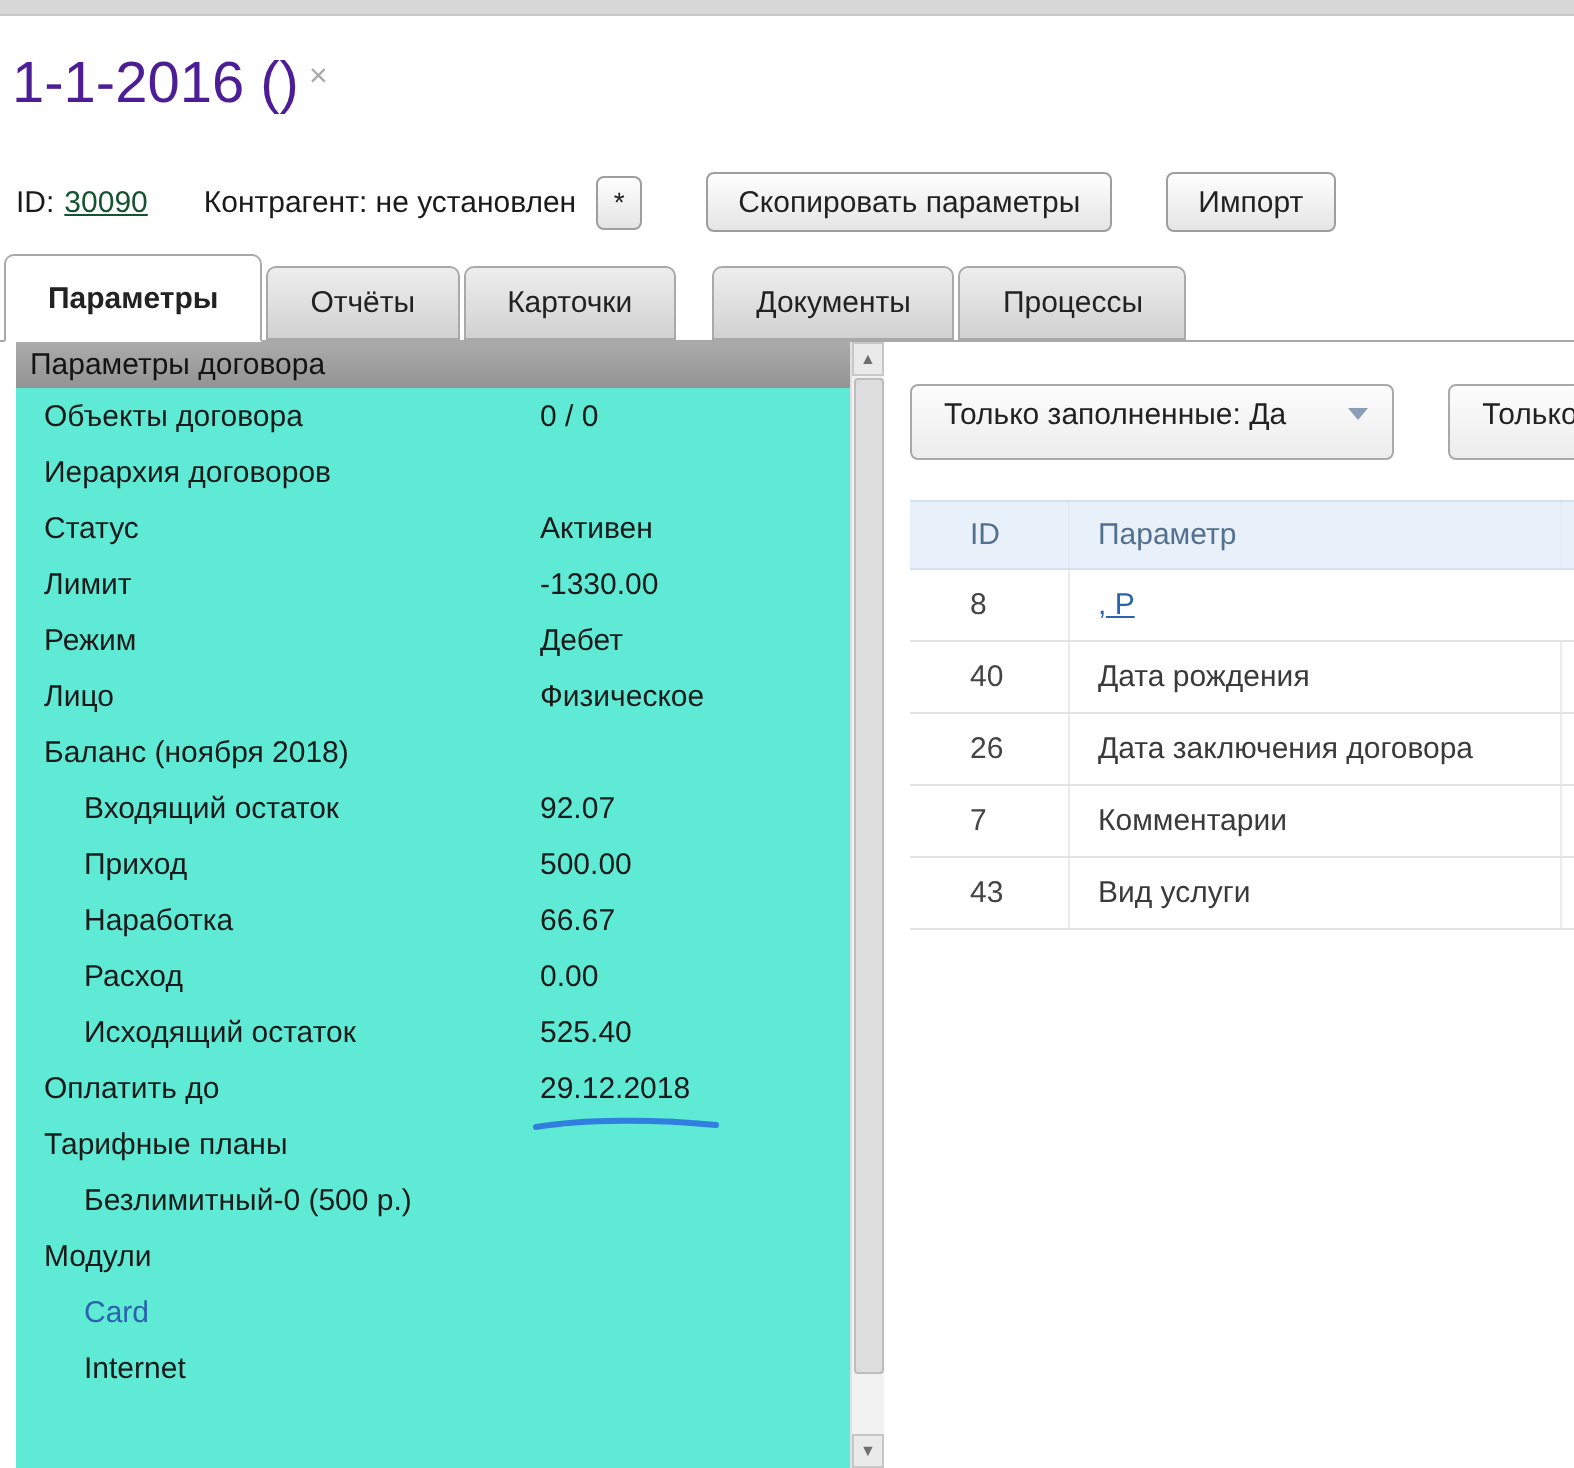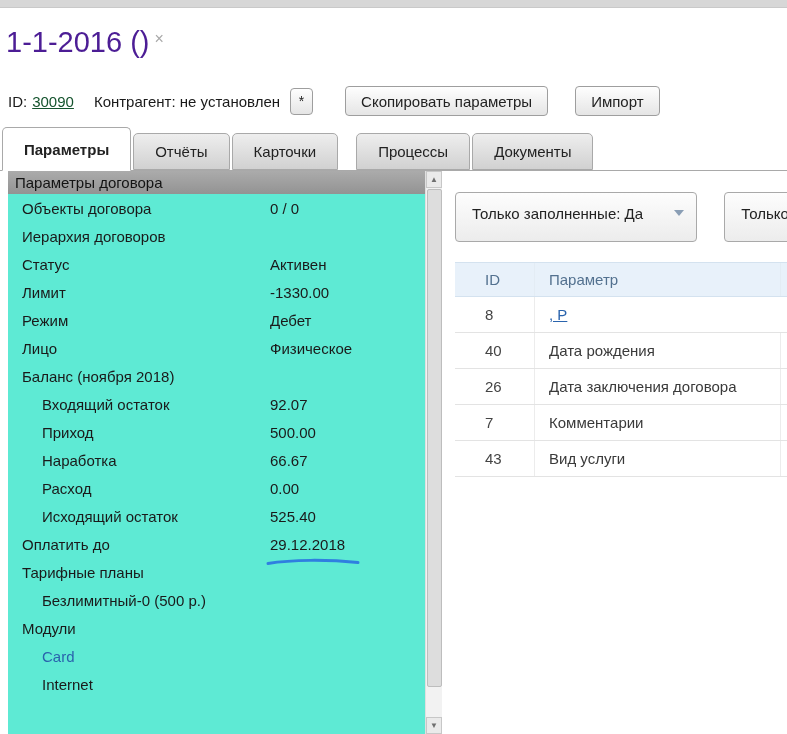--- a/index.html
+++ b/index.html
@@ -13,21 +13,21 @@
     background:#d7d7d7; border-bottom:1px solid #c9c9c9; }
 
   .title-row { position:absolute; top:26px; left:6px; white-space:nowrap; }
   .page-title { display:inline; font-size:29px; font-weight:400; color:#4c1d95; }
   .title-close { color:#a9a9a9; font-size:16px; margin-left:5px; vertical-align:8px; cursor:default; }
 
   .header-row { position:absolute; top:85px; left:8px; width:779px; height:32px;
     display:flex; align-items:center; }
   .id-label { color:#1a1a1a; }
   .id-link { color:#14532d; text-decoration:underline; margin-left:5px; cursor:pointer; }
-  .contractor { margin-left:20px; }
+  .contractor { margin-left:28px; }
   .btn { background:linear-gradient(#fefefe,#e5e5e5); border:1px solid #9e9e9e;
     border-radius:4px; height:30px; padding:0 15px; font-size:15px; color:#222;
     display:flex; align-items:center; justify-content:center; cursor:pointer; white-space:nowrap; }
   .asterisk-btn { margin-left:10px; width:23px; padding:0; height:27px; font-size:14px; }
   .copy-btn { margin-left:32px; }
   .import-btn { margin-left:27px; }
 
   .tab-bar { position:absolute; top:132px; left:0; width:787px; height:39px;
     border-bottom:1px solid #a9a9a9; display:flex; align-items:flex-end; padding-left:2px; }
   .tab { height:37px; display:flex; align-items:center; padding:0 21px;
@@ -54,21 +54,21 @@
     background:#f2f2f2; border-left:1px solid #e0e0e0; }
   .sb-btn { height:17px; background:#eaeaea; border:1px solid #c7c7c7;
     color:#6f6f6f; font-size:8px; display:flex; align-items:center; justify-content:center;
     cursor:pointer; width:100%; }
   .sb-down { position:absolute; bottom:0; left:0; }
   .sb-thumb { position:absolute; top:18px; left:1px; width:15px; height:498px;
     background:#dddddd; border:1px solid #bdbdbd; border-radius:2px; cursor:pointer; }
 
   .right-panel { position:absolute; top:171px; left:455px; width:362px; height:563px; }
   .filters { display:flex; margin-top:21px; }
-  .dropdown { height:50px; border:1px solid #a9a9a9; border-radius:4px;
+  .dropdown { height:38px; border:1px solid #a9a9a9; border-radius:4px;
     background:linear-gradient(#fdfdfd,#ececec); display:flex; align-items:center;
     padding:0 12px 8px 16px; cursor:pointer; white-space:nowrap; color:#222; }
   .dd1 { width:246px; justify-content:space-between; }
   .dd2 { margin-left:27px; width:94px; }
   .dd-arrow { width:0; height:0; border-left:5px solid transparent;
     border-right:5px solid transparent; border-top:6px solid #8a9eb5; margin-left:10px; }
 
   .ptable { margin-top:20px; width:362px; border-top:1px solid #d4e2ef; }
   .trow { display:flex; align-items:center; }
   .thead { height:34px; background:#e8f1fa; border-bottom:1px solid #d4e2ef; color:#53718f; }
@@ -98,22 +98,22 @@
   <button class="btn asterisk-btn">*</button>
   <button class="btn copy-btn">Скопировать параметры</button>
   <button class="btn import-btn">Импорт</button>
 </div>
 
 <div class="tab-bar">
   <div class="tab active">Параметры</div>
   <div class="tab">Отчёты</div>
   <div class="tab">Карточки</div>
   <div class="tab-gap"></div>
+  <div class="tab">Документы</div>
   <div class="tab">Процессы</div>
-  <div class="tab">Документы</div>
 </div>
 
 <div class="left-panel">
   <div class="lp-header">Параметры договора</div>
   <div class="lp-rows">
     <div class="lp-row">
         <span class="lbl">Объекты договора</span>
         <span class="val">0 / 0</span>
       </div>
     <div class="lp-row">

